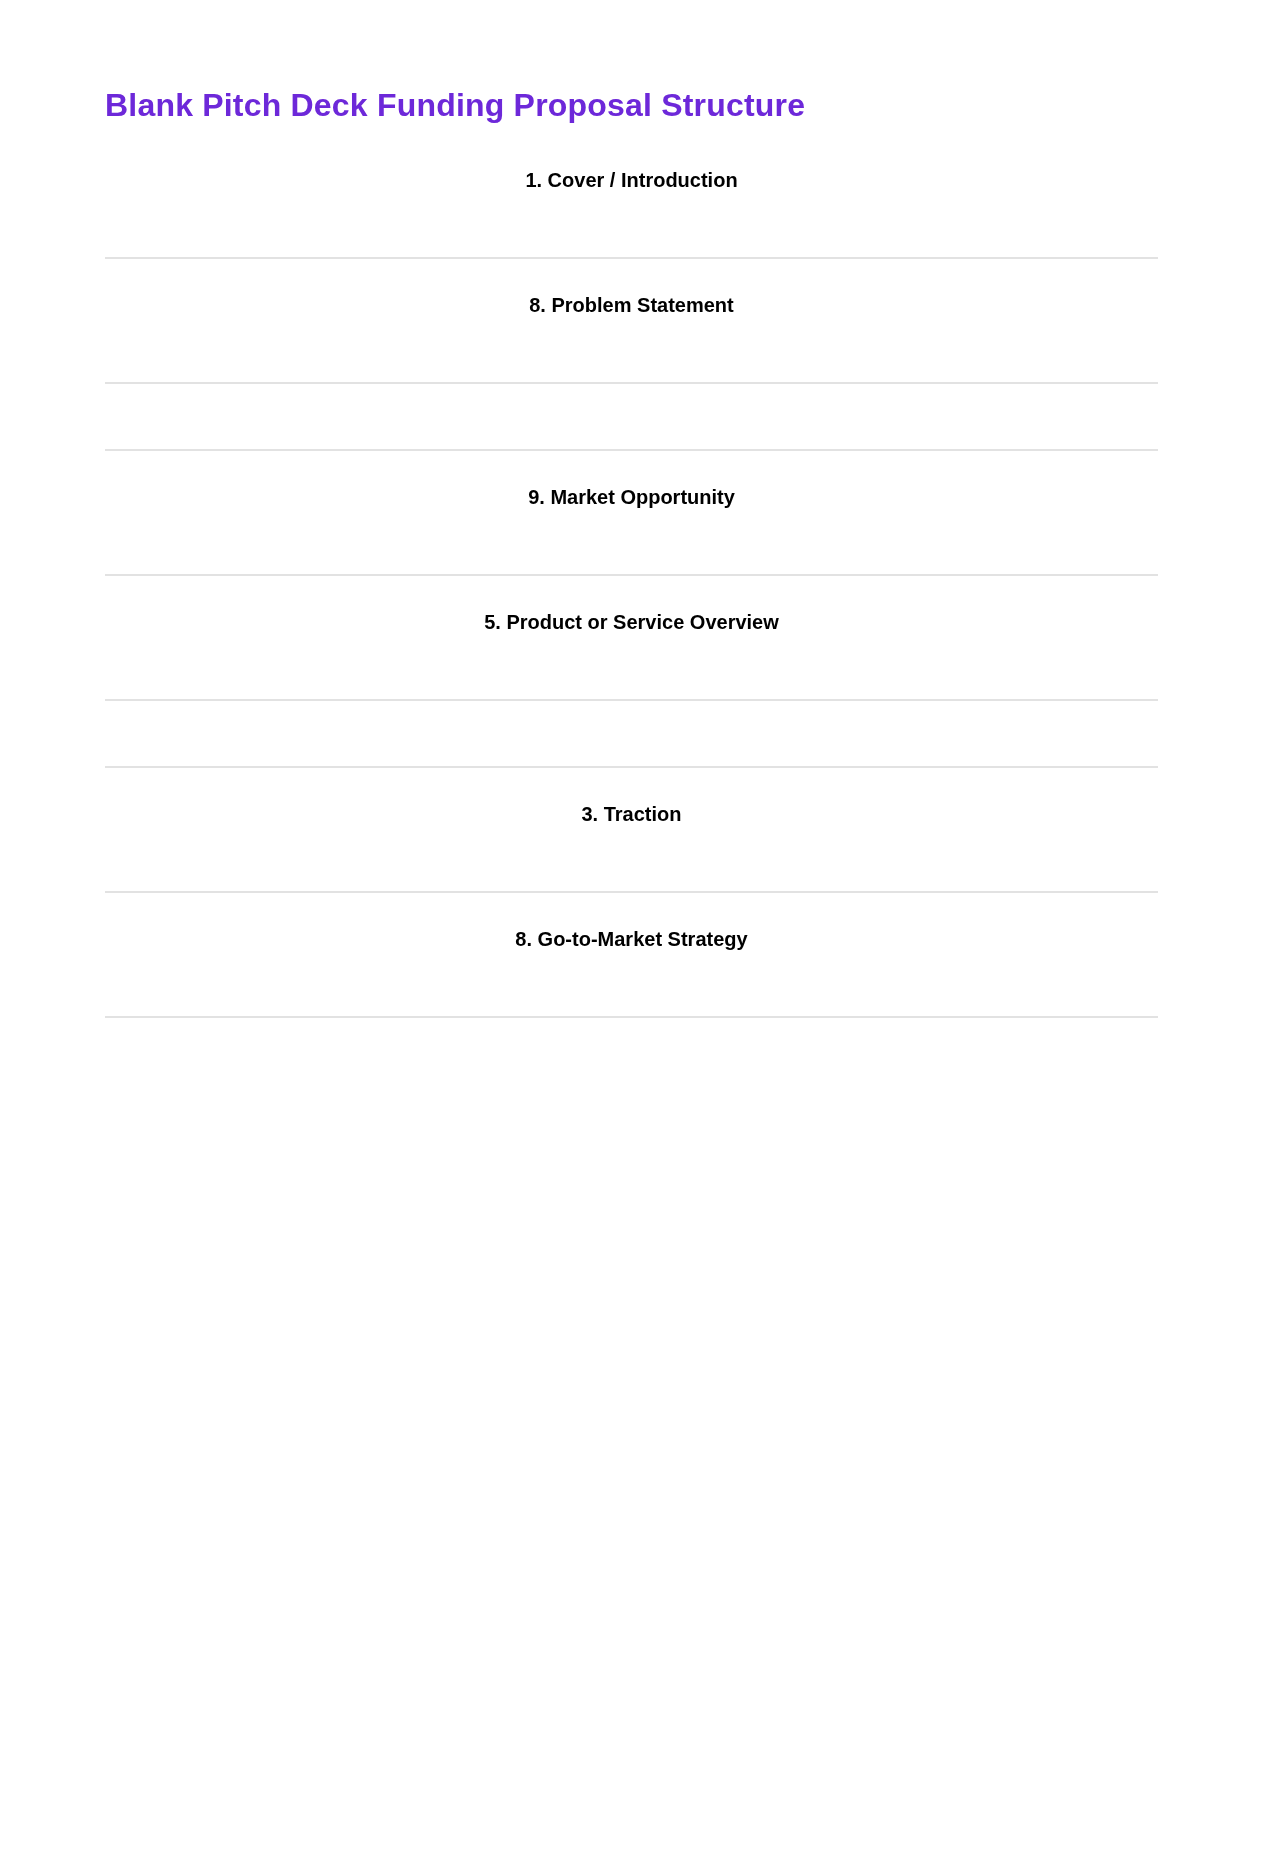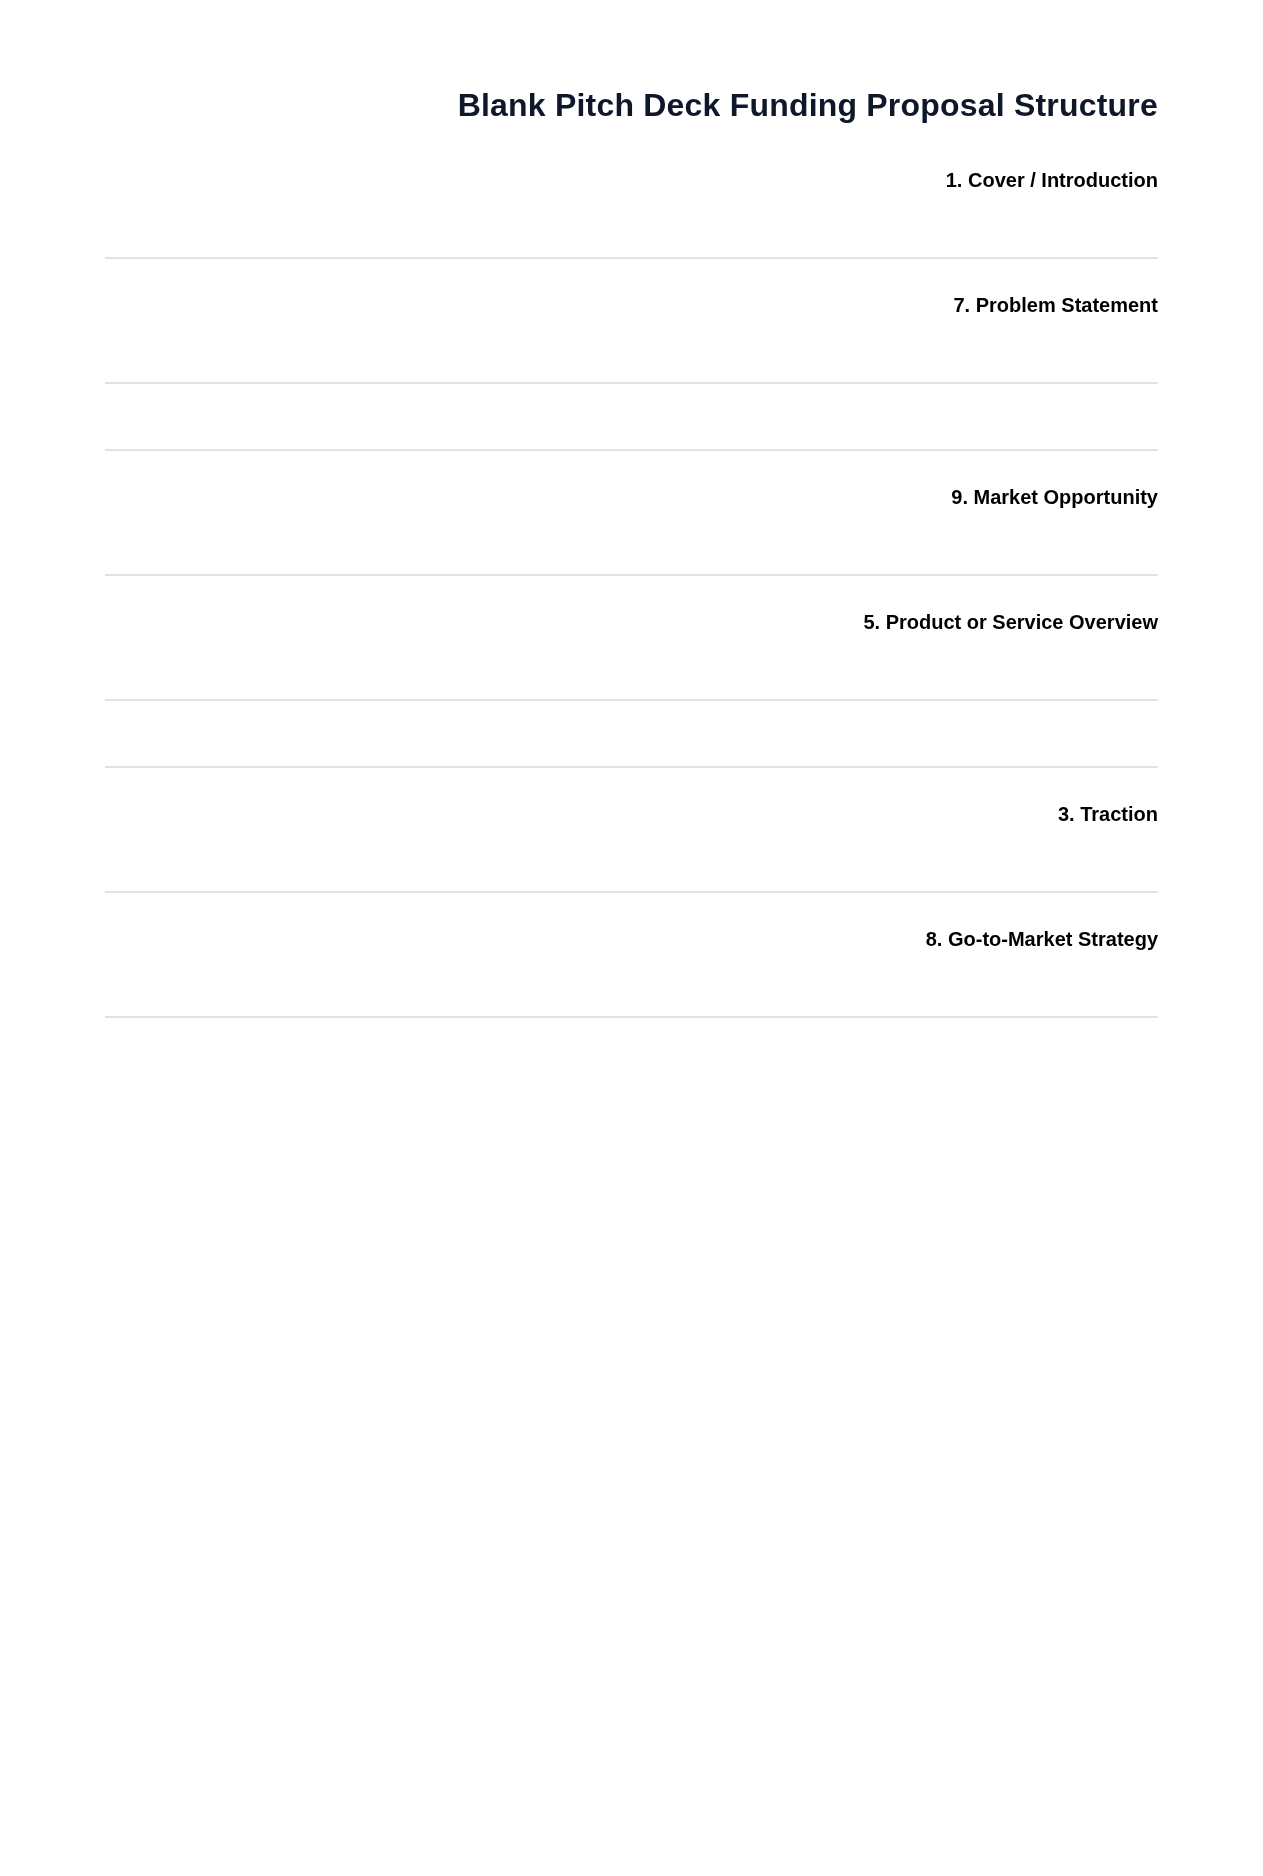--- a/index.html
+++ b/index.html
@@ -19,34 +19,34 @@
     width: 1263px;
     height: 1876px;
     padding: 0 105px;
     background: #ffffff;
   }
   .doc-title {
     margin: 86px 0 0 0;
     font-size: 32px;
     line-height: 1.2;
     font-weight: 700;
-    text-align: right;
-    color: #0f172a;
+    text-align: left;
+    color: #6d28d9;
     letter-spacing: 0.2px;
   }
   .section-list {
     margin-top: 44px;
   }
   .section-heading {
     margin: 0;
     font-size: 20px;
     line-height: 24px;
     font-weight: 700;
     color: #000000;
-    text-align: right;
+    text-align: center;
   }
   .divider {
     border: none;
     height: 2px;
     background: #e2e2e2;
     margin: 65px 0 34px 0;
   }
 </style>
 </head>
 <body>
@@ -54,21 +54,21 @@
 <div class="page">
   <h1 class="doc-title">Blank Pitch Deck Funding Proposal Structure</h1>
 
   <div class="section-list" id="section-list">
   <section class="section">
     <h2 class="section-heading">1. Cover / Introduction</h2>
     <hr class="divider">
   </section>
 
   <section class="section">
-    <h2 class="section-heading">7. Problem Statement</h2>
+    <h2 class="section-heading">8. Problem Statement</h2>
     <hr class="divider">
   </section>
 
   <section class="section">
     <hr class="divider">
   </section>
 
   <section class="section">
     <h2 class="section-heading">9. Market Opportunity</h2>
     <hr class="divider">

